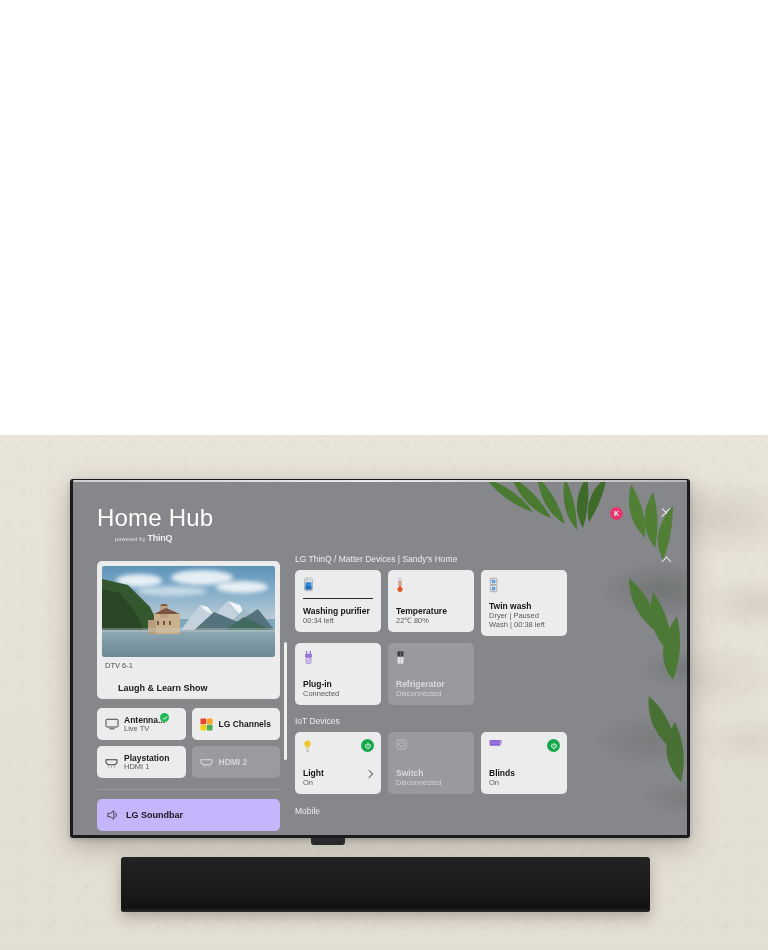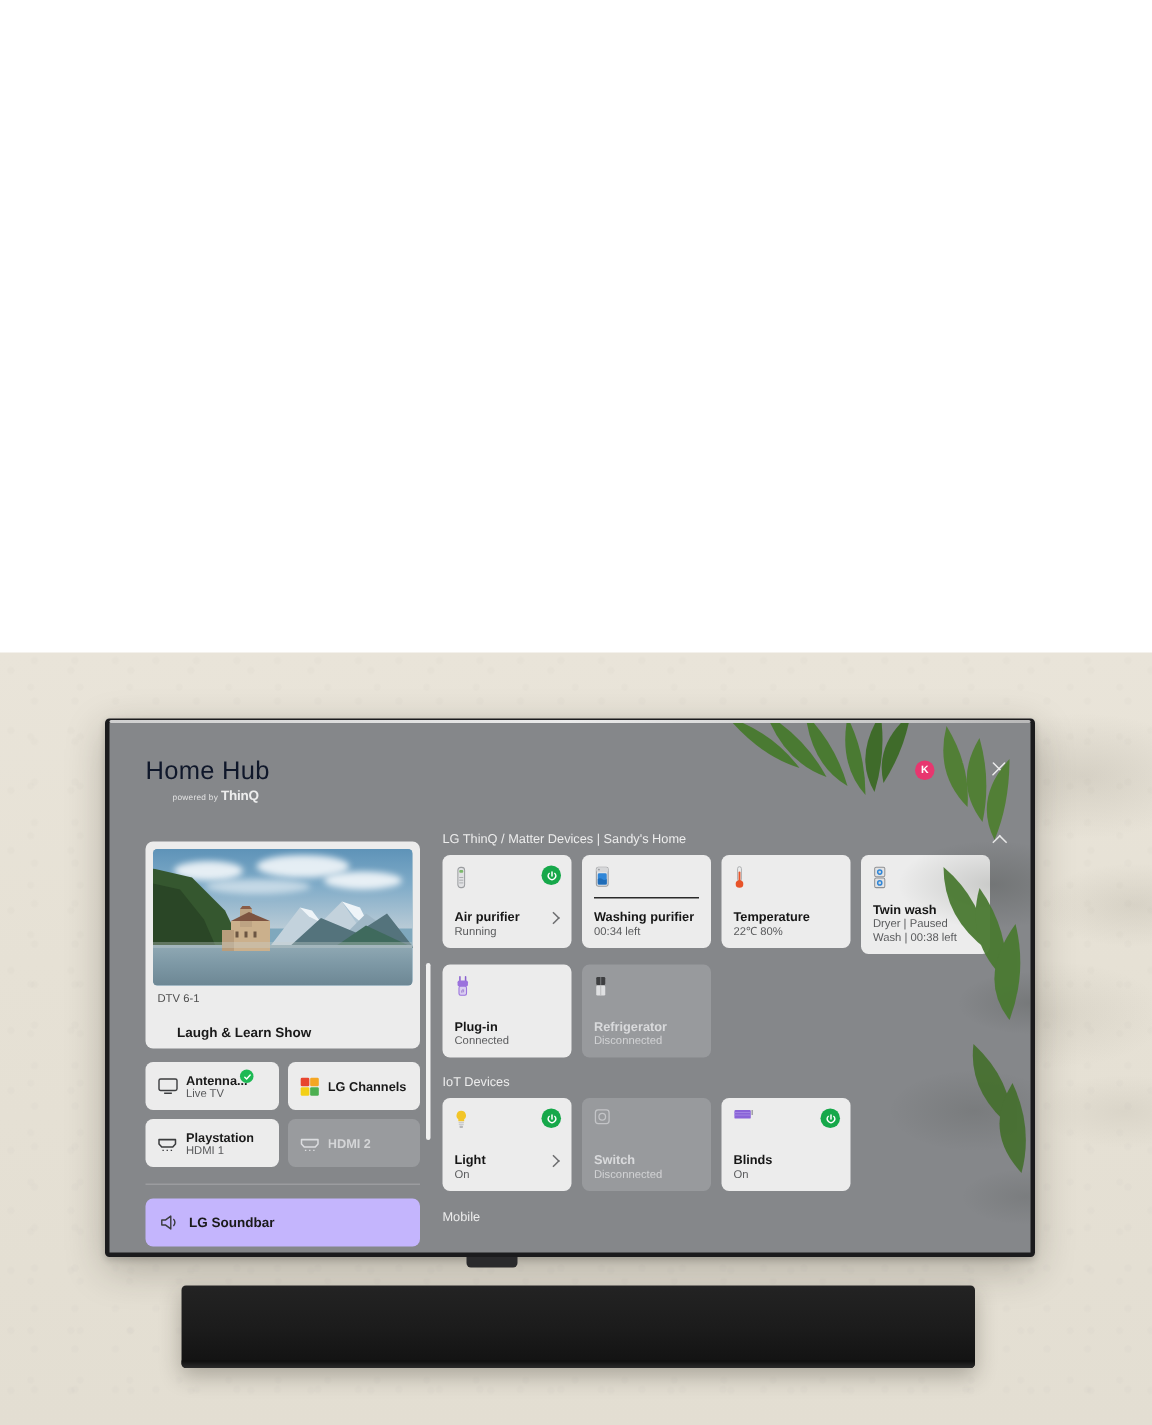--- a/index.html
+++ b/index.html
@@ -85,21 +85,21 @@
       radial-gradient(ellipse 70px 30px at 100% 52%, rgba(20,25,15,0.13), transparent 70%),
       radial-gradient(ellipse 80px 38px at 78% 72%, rgba(20,25,15,0.10), transparent 72%),
       radial-gradient(ellipse 60px 26px at 98% 88%, rgba(20,25,15,0.09), transparent 72%);
     pointer-events:none;
   }
 
   
   #ui { position:absolute; inset:0; }
 
   #hub-header { position:absolute; left:24px; top:22px; }
-  #hub-title { font-size:17px; color:#0f172a; font-weight:400; letter-spacing:0.2px; }
+  #hub-title { font-size:24px; color:#ffffff; font-weight:400; letter-spacing:0.2px; }
   #hub-sub { margin-top:1px; margin-left:18px; font-size:7px; color:#ededed; }
   #hub-sub .pw { font-size:5.5px; letter-spacing:0.2px; opacity:.92; }
   #hub-sub .thinq { font-size:9px; font-weight:700; letter-spacing:-0.2px; }
 
   #header-actions { position:absolute; right:14px; top:24px; display:flex; align-items:center; gap:17px; }
   #avatar {
     width:13px; height:13px; border-radius:50%;
     background:#e8366f; color:#fff; font-size:7px; font-weight:700;
     display:flex; align-items:center; justify-content:center;
   }
@@ -377,40 +377,20 @@
 
         <div id="right-panel">
 
           <div class="section-head">
             <span>LG ThinQ / Matter Devices | Sandy's Home</span>
             <span class="chev-up"></span>
           </div>
 
           <div class="card-row">
 
-            <div class="dev-card">
-              <div class="dev-icon">
-                <svg viewBox="0 0 12 20" width="9" height="16">
-                  <rect x="3" y="1" width="6" height="18" rx="2.6" fill="#e0e1e3" stroke="#9a9c9f" stroke-width="0.9"></rect>
-                  <rect x="4.2" y="3.4" width="3.6" height="2.4" rx="1" fill="#7bb86a"></rect>
-                  <line x1="4.2" y1="10" x2="7.8" y2="10" stroke="#a6a8ab" stroke-width="0.8"></line>
-                  <line x1="4.2" y1="12.4" x2="7.8" y2="12.4" stroke="#a6a8ab" stroke-width="0.8"></line>
-                  <line x1="4.2" y1="14.8" x2="7.8" y2="14.8" stroke="#a6a8ab" stroke-width="0.8"></line>
-                </svg>
-              </div>
-              <div class="pwr">
-                <svg viewBox="0 0 12 12">
-                    <path d="M6 2 v4" stroke="#fff" stroke-width="1.5" stroke-linecap="round" fill="none"></path>
-                    <path d="M3.2 3.4 a3.7 3.7 0 1 0 5.6 0" stroke="#fff" stroke-width="1.4" fill="none" stroke-linecap="round"></path>
-                  </svg>
-              </div>
-              <div class="dev-name">Air purifier</div>
-              <div class="dev-sub">Running</div>
-              <span class="arrow"></span>
-            </div>
 
             <div class="dev-card">
               <div class="dev-icon">
                 <svg viewBox="0 0 14 18" width="11" height="15">
                   <rect x="2" y="1" width="10" height="16" rx="1.6" fill="#e2e3e5" stroke="#9a9c9f" stroke-width="0.9"></rect>
                   <rect x="2" y="1" width="10" height="4" rx="1.6" fill="#d6d7d9"></rect>
                   <circle cx="4.2" cy="3" r="0.7" fill="#8d8f92"></circle>
                   <rect x="3.2" y="6" width="7.6" height="9.5" rx="1.2" fill="#2f86d8"></rect>
                   <path d="M3.2 11 q1.9 -1.6 3.8 0 q1.9 1.6 3.8 0 v4.5 h-7.6 z" fill="#1f6cb8"></path>
                 </svg>

